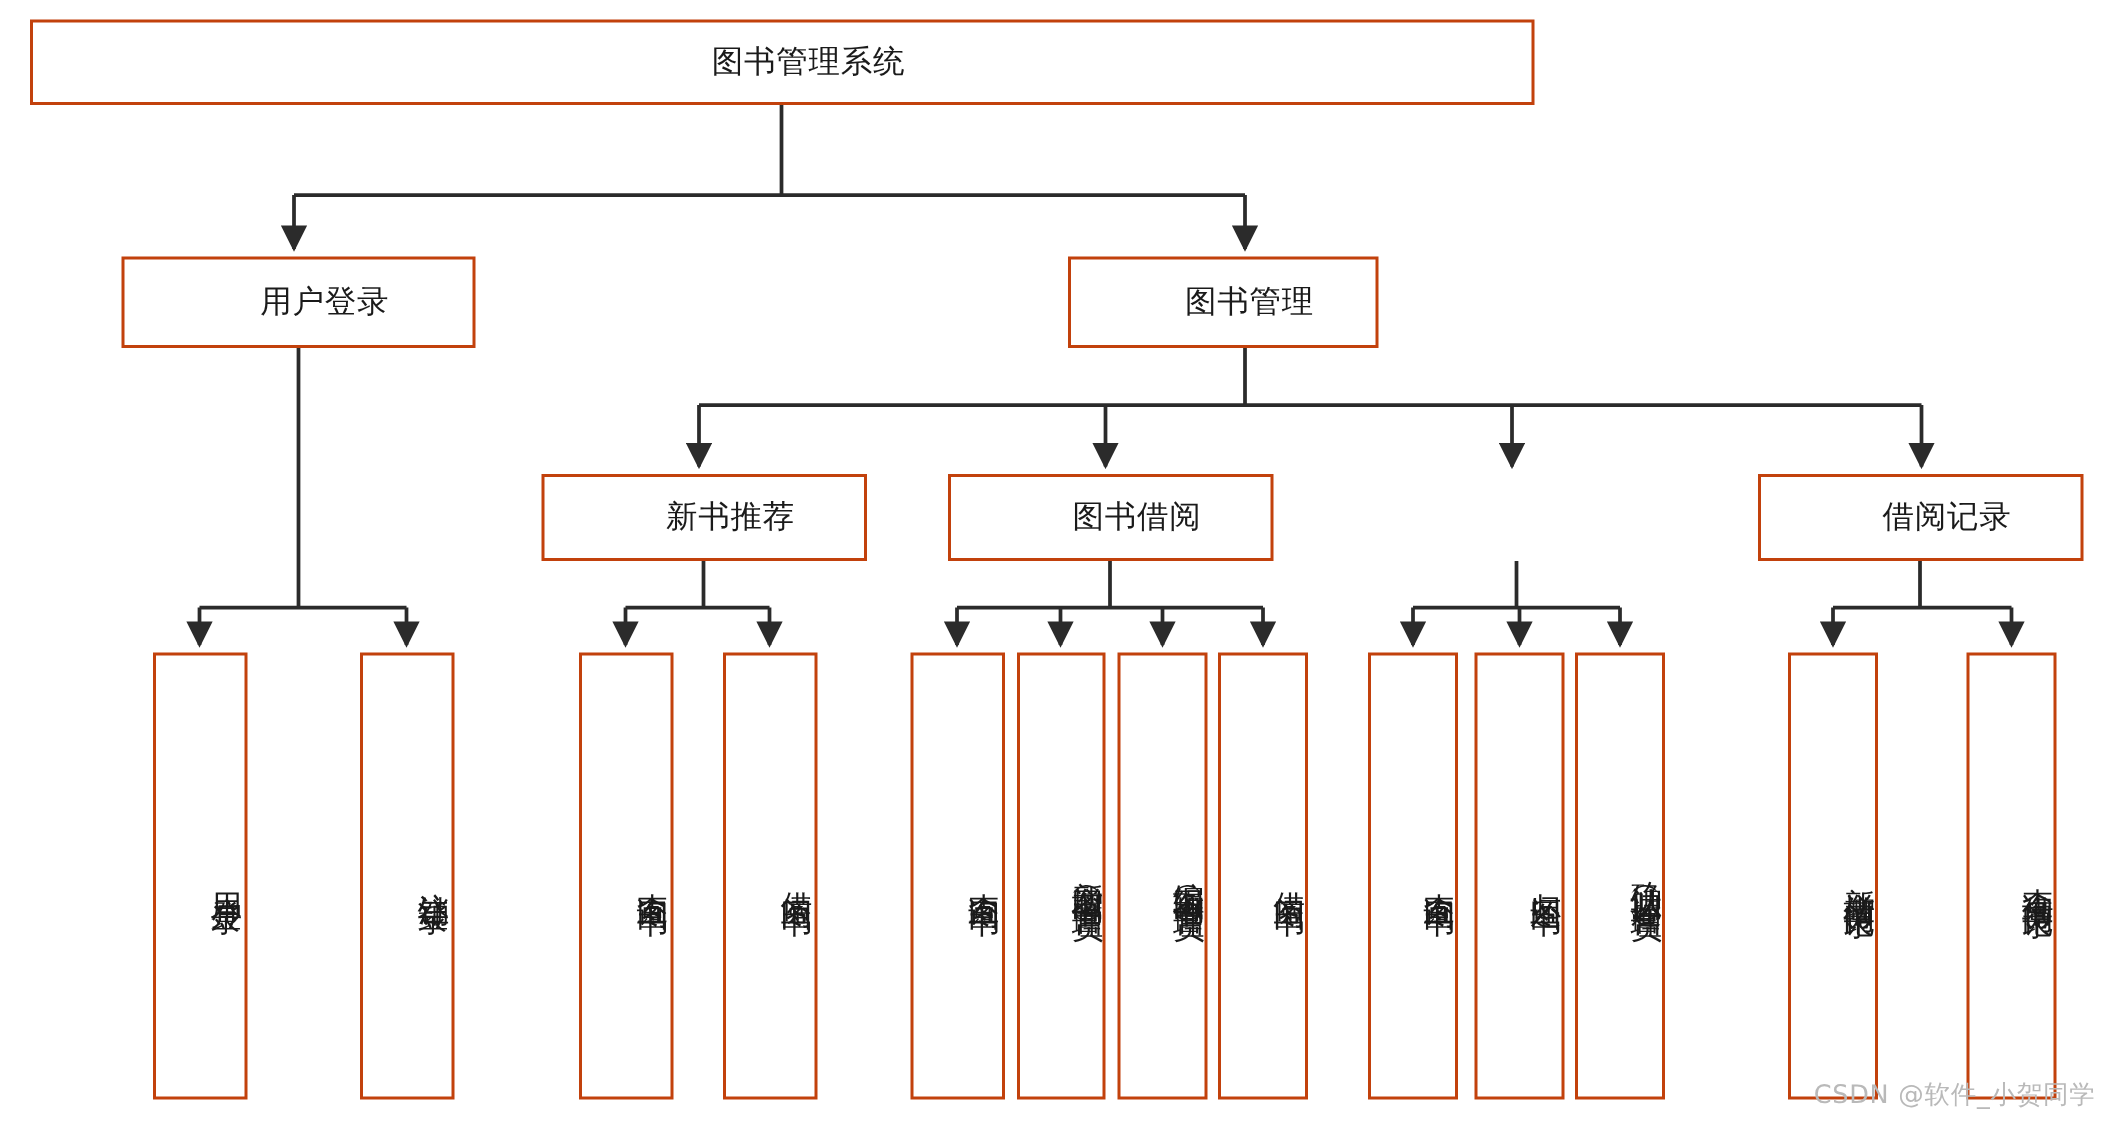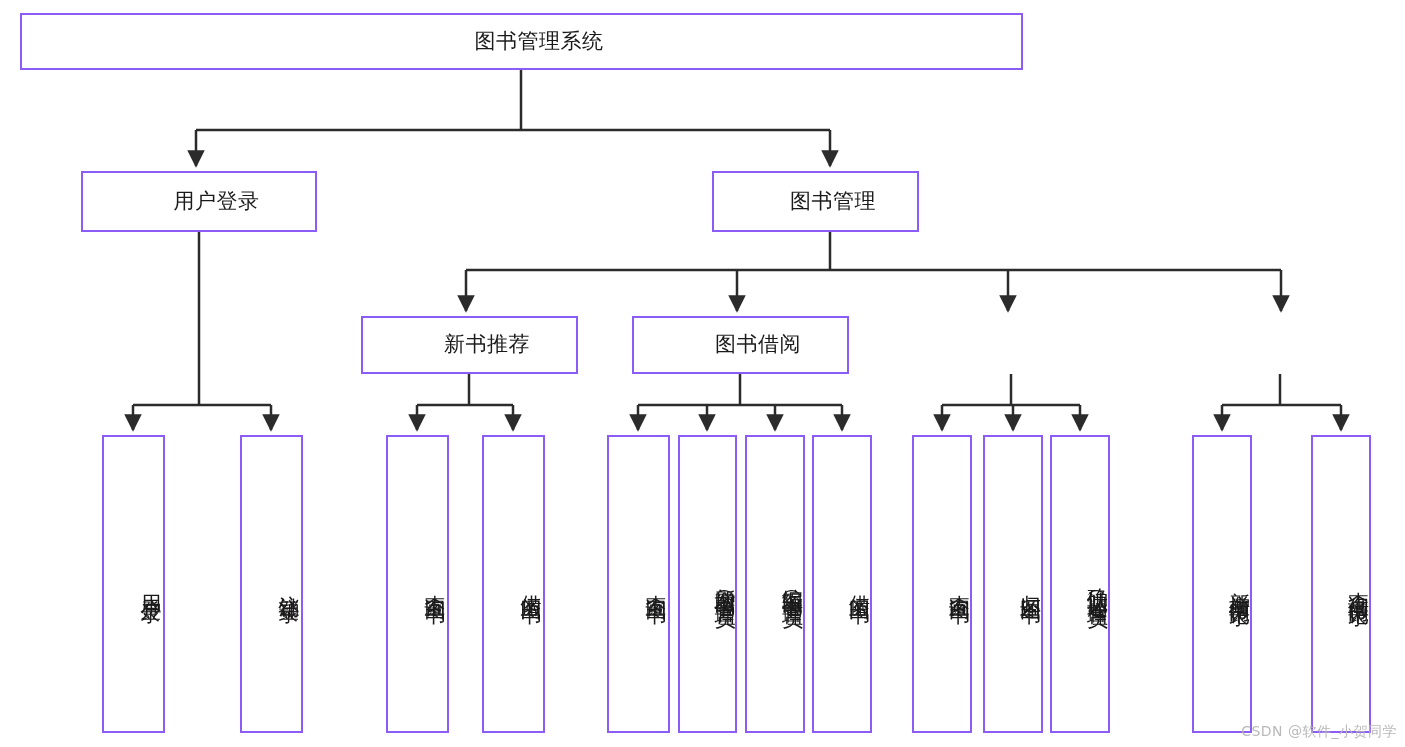--- a/index.html
+++ b/index.html
@@ -22,21 +22,21 @@
     position: absolute;
     left: 0;
     top: 0;
     width: 1405px;
     height: 747px;
   }
   .node {
     position: absolute;
     box-sizing: border-box;
     background: #ffffff;
-    border: 2px solid #8b5cf6;
+    border: 2px solid #c2410c;
     display: flex;
     align-items: center;
     justify-content: center;
     color: #1a1a1a;
     text-align: center;
     padding-left: 35px;
   }
   .node-h {
     font-size: 21px;
     letter-spacing: 0.5px;
@@ -58,21 +58,21 @@
   #root-node {
     left: 20px;
     top: 13px;
     width: 1003px;
     height: 57px;
   }
   #watermark {
     position: absolute;
     right: 8px;
     bottom: 6px;
-    font-size: 14px;
+    font-size: 17px;
     color: #b9b9b9;
     letter-spacing: 0.5px;
     white-space: nowrap;
     pointer-events: none;
   }
 </style>
 </head>
 <body>
 
 <div id="diagram-canvas">
@@ -137,20 +137,23 @@
   <div class="node node-h" style="left:712px;top:171px;width:207px;height:61px;">
     <span>图书管理</span>
   </div>
 
   <div class="node node-h" style="left:632px;top:316px;width:217px;height:58px;">
     <span>图书借阅</span>
   </div>
   <div class="node node-h" style="left:361px;top:316px;width:217px;height:58px;">
     <span>新书推荐</span>
   </div>
+  <div class="node node-h" style="left:1172px;top:316px;width:217px;height:58px;">
+    <span>借阅记录</span>
+  </div>
 
   <div class="node node-v" style="left:102px;top:435px;width:63px;height:298px;">
     <span class="vtext">用户登录</span>
   </div>
   <div class="node node-v" style="left:240px;top:435px;width:63px;height:298px;">
     <span class="vtext">注销登录</span>
   </div>
 
   <div class="node node-v" style="left:386px;top:435px;width:63px;height:298px;">
     <span class="vtext">查询图书</span>

